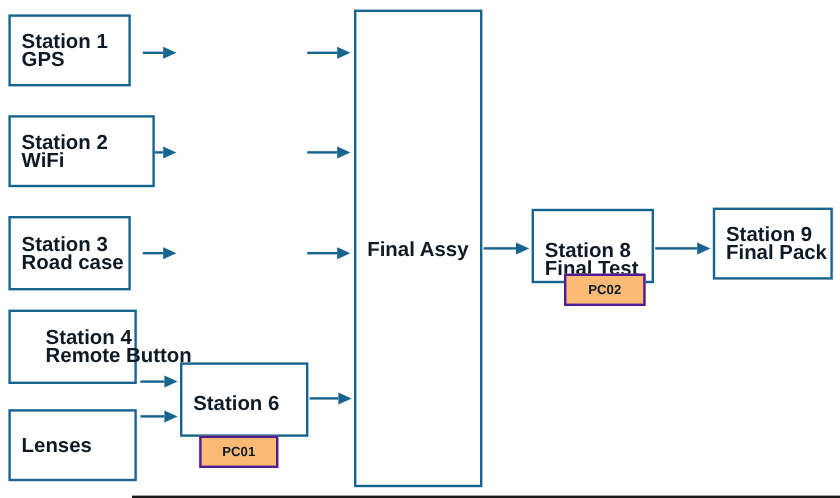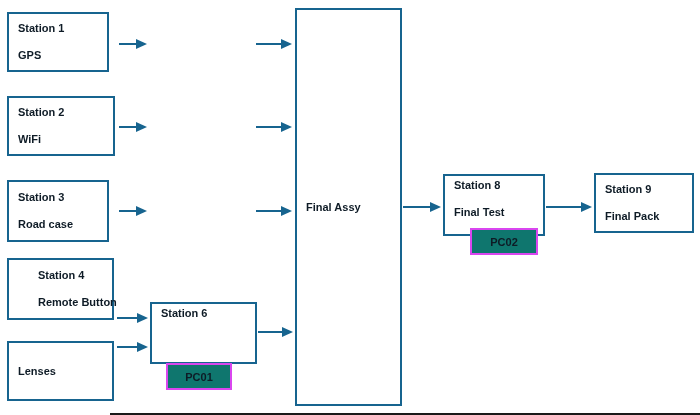--- a/index.html
+++ b/index.html
@@ -19,39 +19,38 @@
     position: absolute;
     box-sizing: border-box;
     border: 2px solid #17648F;
     background: #ffffff;
     display: flex;
     flex-direction: column;
     justify-content: center;
     padding-left: 9px;
     padding-right: 4px;
     color: #0E1B26;
-    font-size: 11px;
+    font-size: 17px;
     font-weight: bold;
     z-index: 1;
-    gap: 12px;
   }
   .node.top-align {
     justify-content: flex-start;
-    padding-top: 2px;
+    padding-top: 25px;
   }
   .node .l1, .node .l2 {
     display: block;
     line-height: 15px;
     white-space: nowrap;
   }
   .pc-node {
     position: absolute;
     box-sizing: border-box;
-    border: 2px solid #d946ef;
-    background: #0f766e;
+    border: 2px solid #4c1d95;
+    background: #fdba74;
     display: flex;
     align-items: center;
     justify-content: center;
     color: #0E1B26;
     font-size: 11px;
     font-weight: bold;
     z-index: 2;
   }
   .arrow {
     position: absolute;
@@ -84,21 +83,21 @@
 </head>
 <body>
 
 <div class="canvas">
 
   <div class="node" style="left:7px;top:12px;width:102px;height:60px;">
     <span class="l1">Station 1</span>
     <span class="l2">GPS</span>
   </div>
 
-  <div class="node" style="left:7px;top:96px;width:108px;height:60px;">
+  <div class="node" style="left:7px;top:96px;width:122px;height:60px;">
     <span class="l1">Station 2</span>
     <span class="l2">WiFi</span>
   </div>
 
   <div class="node" style="left:7px;top:180px;width:102px;height:62px;">
     <span class="l1">Station 3</span>
     <span class="l2">Road case</span>
   </div>
 
   <div class="node" style="left:7px;top:258px;width:107px;height:62px;padding-left:29px;">

